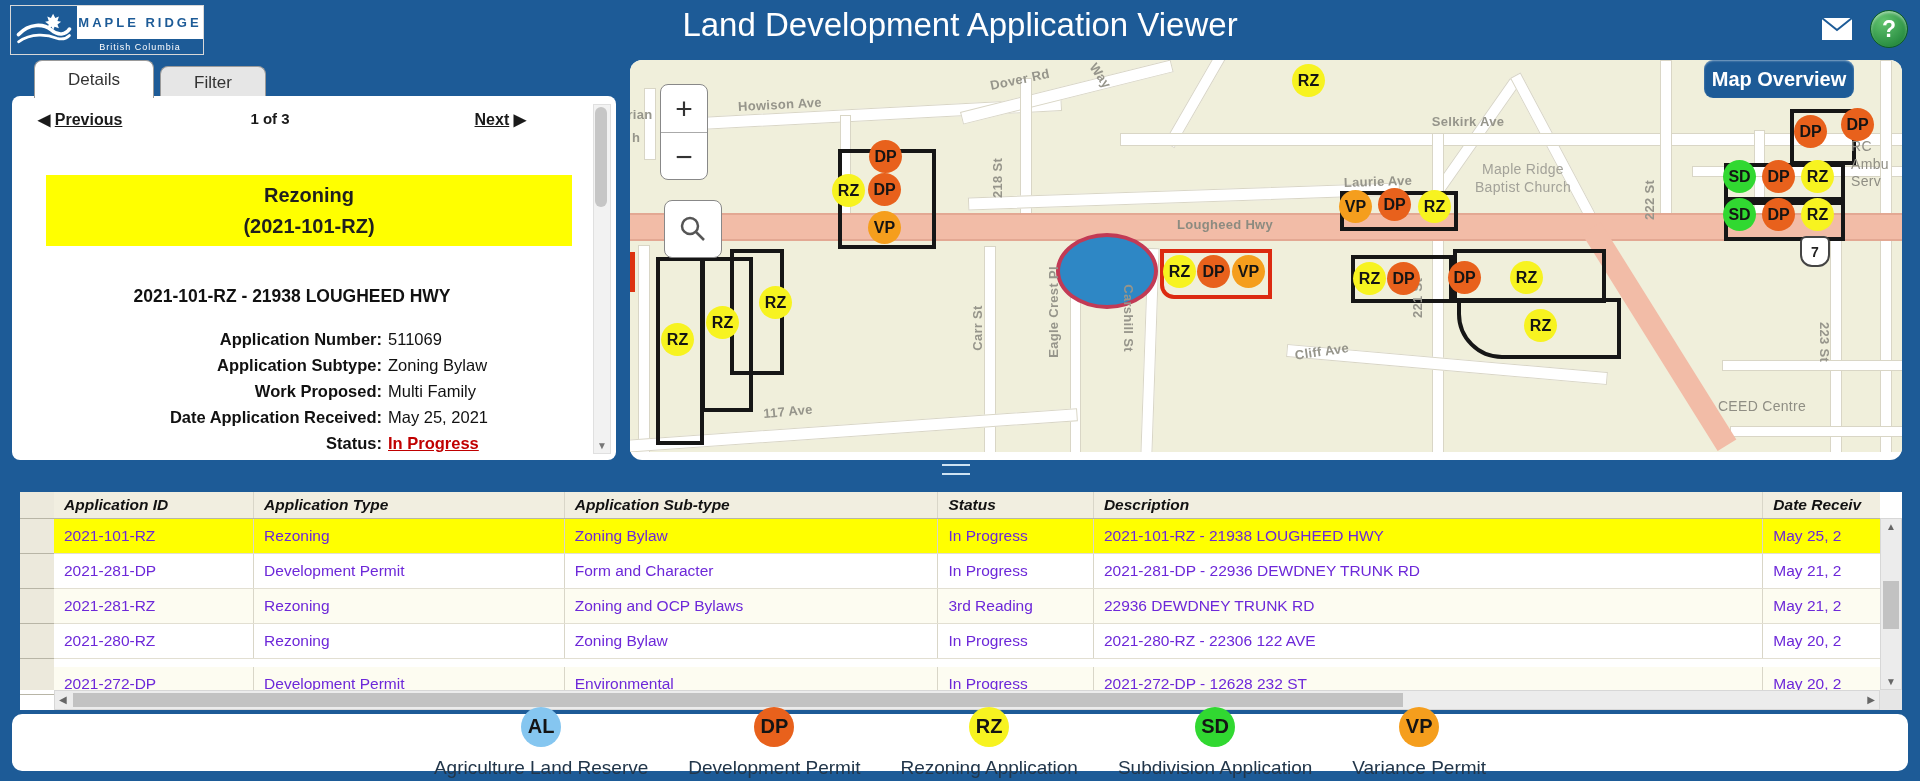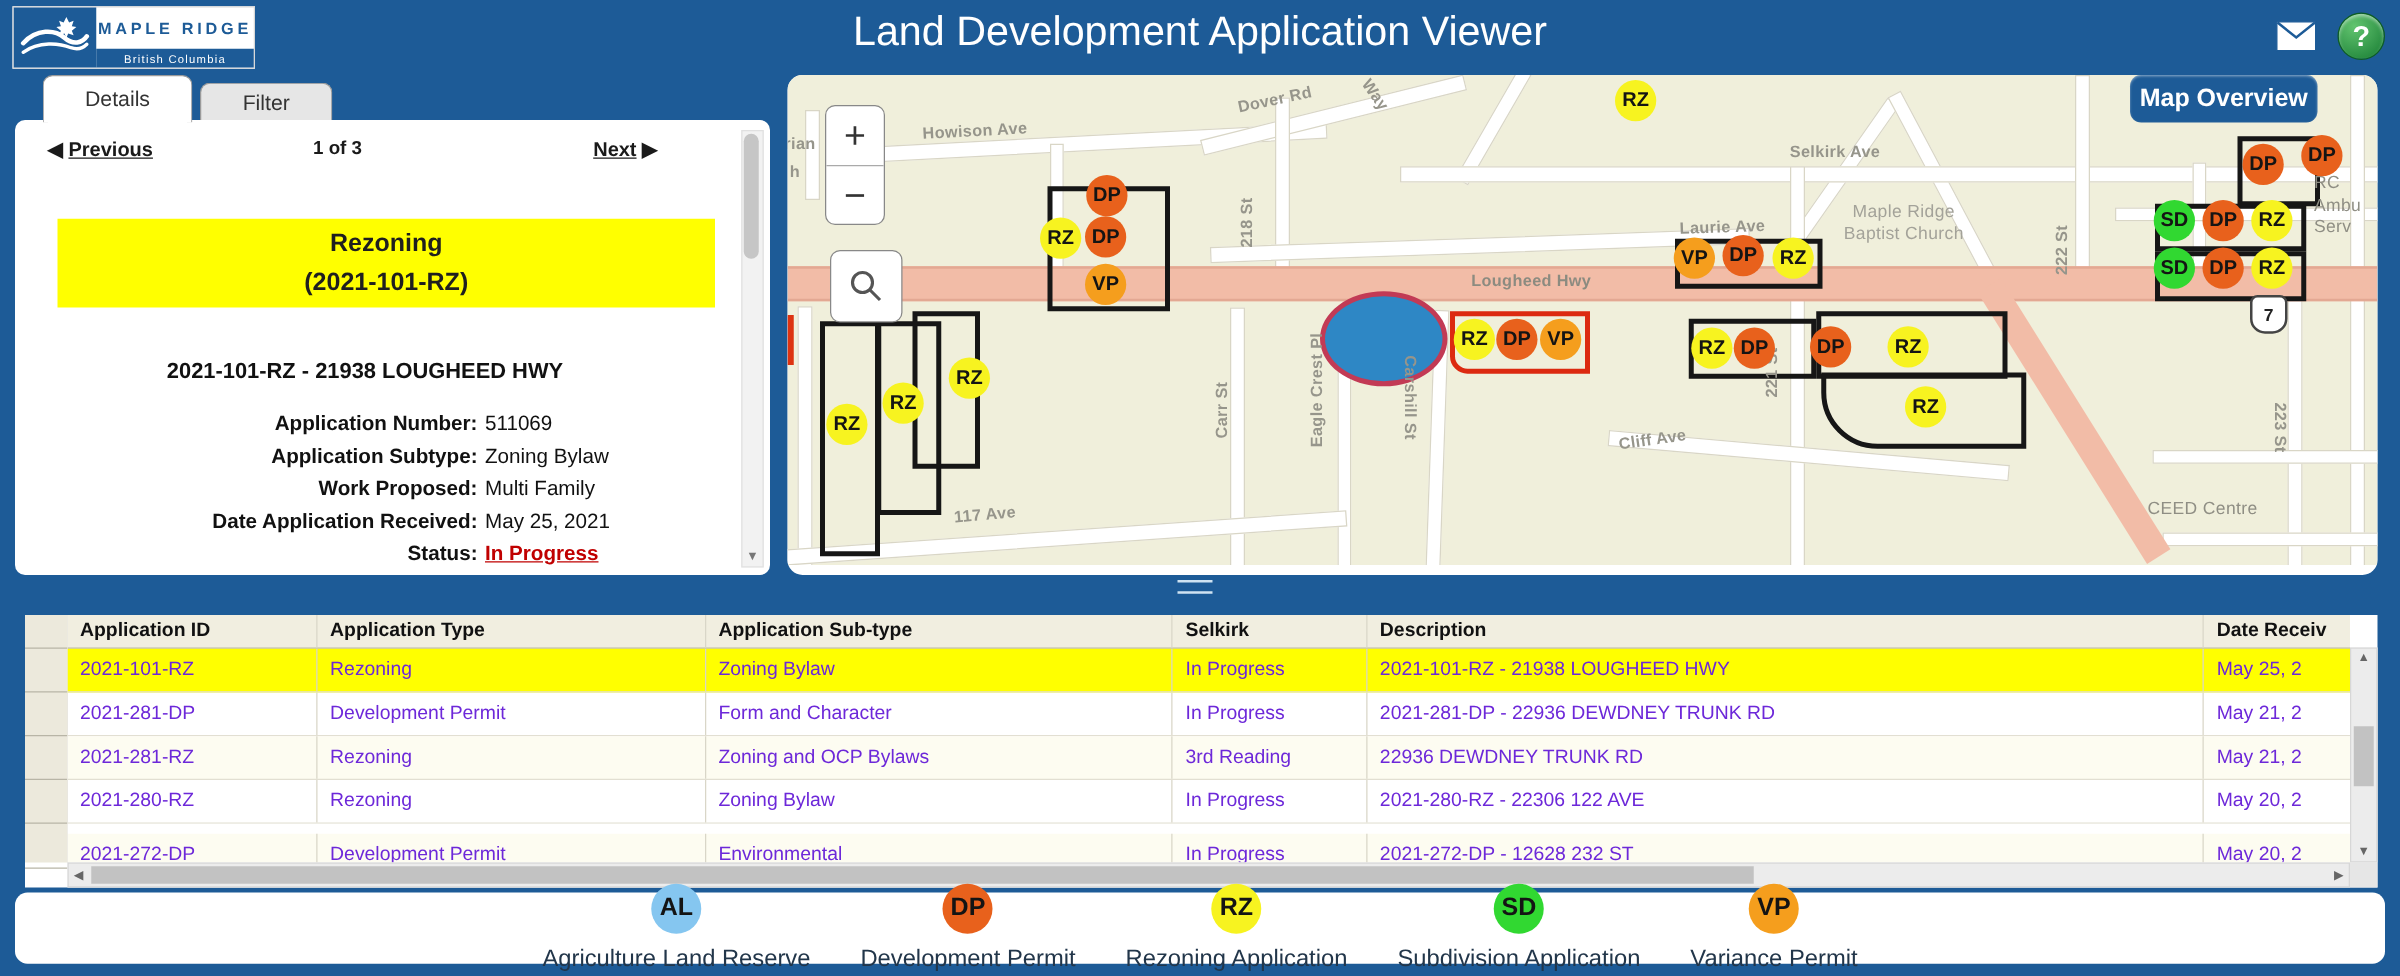--- a/index.html
+++ b/index.html
@@ -85,21 +85,21 @@
 
   
   .splitter{position:absolute;left:942px;top:464px;width:28px;height:7px;cursor:row-resize;
             border-top:2px solid #cfe3f2;border-bottom:2px solid #cfe3f2;}
 
   
   .table-wrap{position:absolute;left:20px;top:492px;width:1882px;height:218px;background:#fff;}
   .rh-col{position:absolute;left:0;top:0;width:34px;height:198px;background:#ece9dc;border-right:1px solid #b8b5a6;}
   .rh-cell{border-bottom:1px solid #b8b5a6;}
   .grid{position:absolute;left:34px;top:0;right:22px;height:198px;overflow:hidden;background:#fff;}
-  .g-header{display:flex;height:26px;background:#f1eee0;border-bottom:1px solid #b9b6a6;}
+  .g-header{display:flex;height:26px;background:#f1eee0;border-bottom:1px solid #b9b6a6;font-style:italic;}
   .g-header .cell{font-weight:bold;font-size:15.5px;color:#111;line-height:25px;}
   .cell{padding-left:10px;box-sizing:border-box;border-right:1px solid #d9d6c8;white-space:nowrap;
         overflow:hidden;font-size:15.5px;color:#6d28d9;}
   .g-row{display:flex;height:34px;border-bottom:1px solid #e2dfd2;cursor:pointer;}
   .g-row .cell{line-height:33px;}
   .g-row.alt{background:#fdfcf1;}
   .g-row.selected{background:#ffff00;}
   .g-spacer{height:8px;background:#fff;}
   .c0{width:206px;} .c1{width:320px;} .c2{width:385px;} .c3{width:160px;} .c4{width:690px;} .c5{width:120px;border-right:none;}
   .vscroll{position:absolute;right:0;top:26px;width:22px;height:172px;background:#ececec;border:1px solid #d7d7d7;box-sizing:border-box;}
@@ -316,21 +316,21 @@
     <div class="rh-cell" style="height:34px;"></div>
     <div class="rh-cell" style="height:34px;"></div>
     <div class="rh-cell" style="height:34px;"></div>
     <div class="rh-cell" style="height:35px;"></div>
   </div>
   <div class="grid">
     <div class="g-header">
       <div class="cell c0">Application ID</div>
       <div class="cell c1">Application Type</div>
       <div class="cell c2">Application Sub-type</div>
-      <div class="cell c3">Selkirk</div>
+      <div class="cell c3">Status</div>
       <div class="cell c4">Description</div>
       <div class="cell c5">Date Receiv</div>
     </div>
     <div class="g-row selected">
       <div class="cell c0">2021-101-RZ</div>
       <div class="cell c1">Rezoning</div>
       <div class="cell c2">Zoning Bylaw</div>
       <div class="cell c3">In Progress</div>
       <div class="cell c4">2021-101-RZ - 21938 LOUGHEED HWY</div>
       <div class="cell c5">May 25, 2</div>

